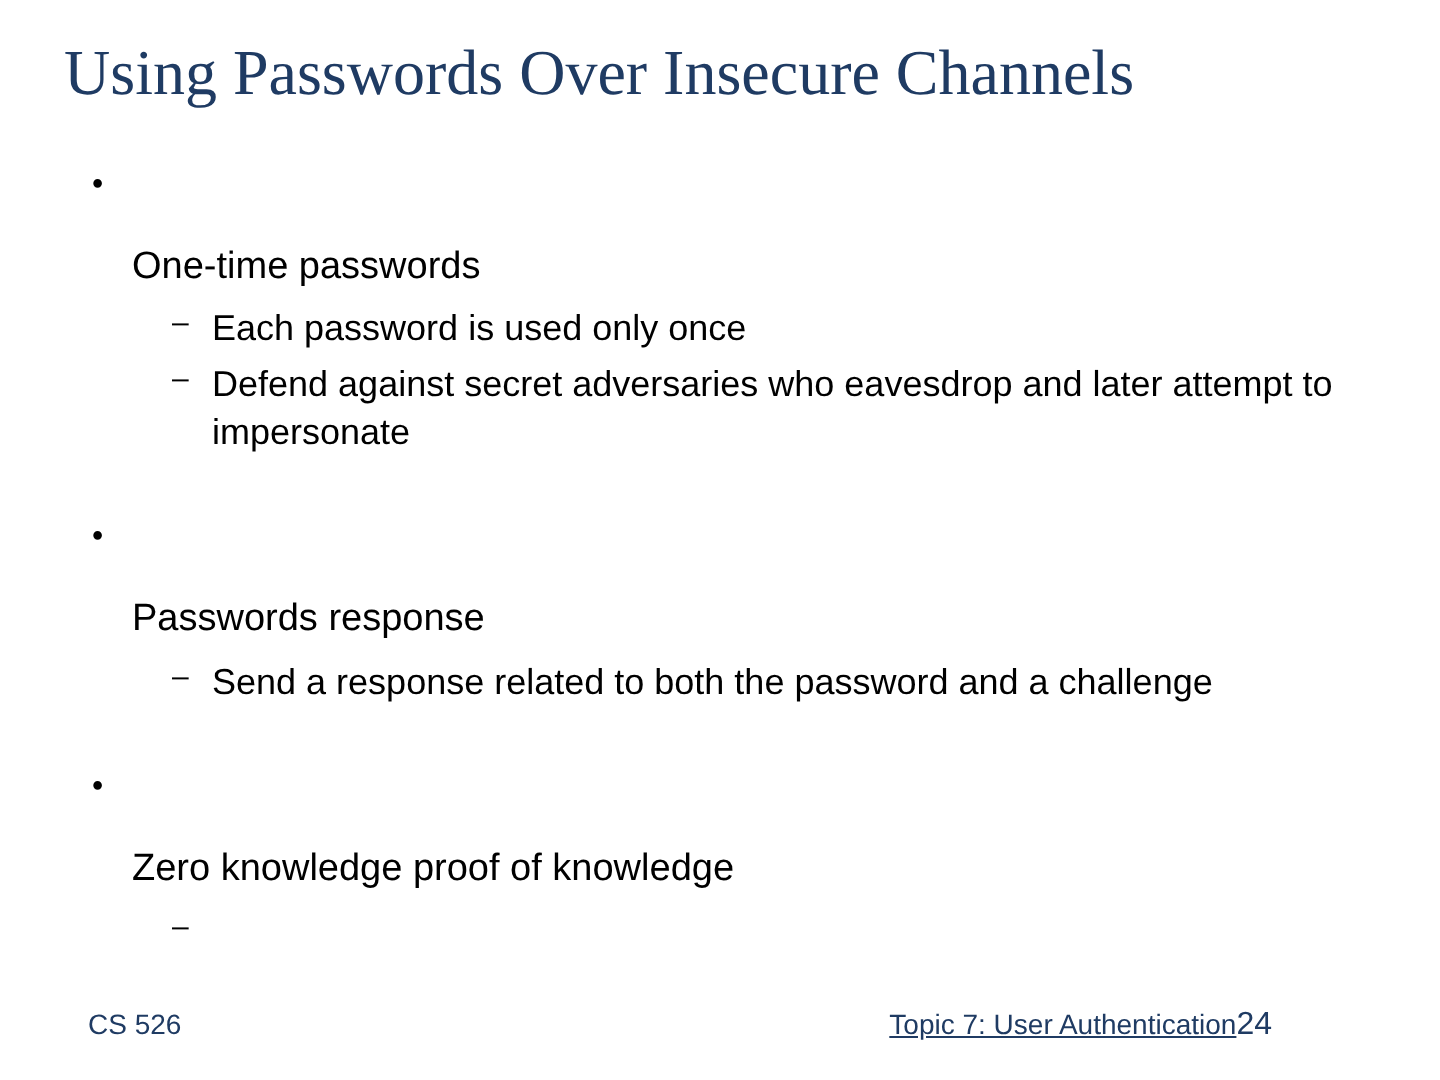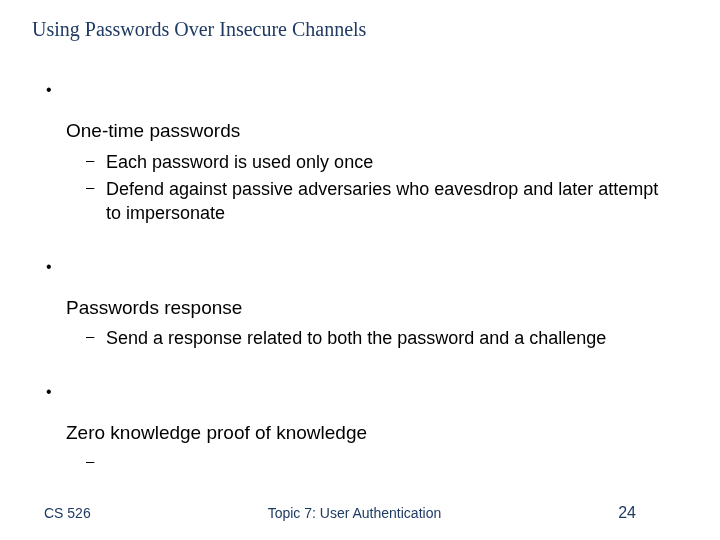--- a/index.html
+++ b/index.html
@@ -6,24 +6,24 @@
   body {
     width: 720px;
     height: 540px;
     background: #ffffff;
     font-family: Arial, Helvetica, sans-serif;
     position: relative;
     padding: 18px 32px 0 32px;
   }
   .title {
     font-family: Garamond, Georgia, 'Times New Roman', serif;
-    font-size: 20px;
+    font-size: 32px;
     color: #1f3b63;
     line-height: 1.15;
-    margin-bottom: 38px;
+    margin-bottom: 27px;
     font-weight: 400;
   }
   .content {
     padding-left: 14px;
     padding-right: 10px;
   }
   .bullet-item {
     display: flex;
     align-items: flex-start;
     margin-bottom: 6px;
@@ -68,42 +68,42 @@
     left: 0;
     bottom: 18px;
     width: 668px;
     padding: 0 32px 0 44px;
     display: flex;
     align-items: baseline;
     font-size: 14px;
     color: #1f3b63;
   }
   .footer-left { flex: 0 0 auto; }
-  .footer-center { flex: 1; text-align: center; }
+  .footer-center { flex: 1; text-align: right; text-decoration: underline; }
   .footer-right { flex: 0 0 auto; font-size: 16px; }
 </style>
 </head>
 <body>
 
 <h1 class="title">Using Passwords Over Insecure Channels</h1>
 
 <div class="content">
 
   <div class="bullet-item">
     <div class="bullet-dot">•</div>
     <div class="bullet-text">One-time passwords</div>
   </div>
   <div class="sub-list">
     <div class="sub-item">
       <div class="sub-dash">–</div>
       <div class="sub-text">Each password is used only once</div>
     </div>
     <div class="sub-item">
       <div class="sub-dash">–</div>
-      <div class="sub-text">Defend against passive adversaries who eavesdrop and later attempt to impersonate</div>
+      <div class="sub-text">Defend against secret adversaries who eavesdrop and later attempt to impersonate</div>
     </div>
   </div>
 
   <div class="bullet-item">
     <div class="bullet-dot">•</div>
     <div class="bullet-text">Passwords response</div>
   </div>
   <div class="sub-list">
     <div class="sub-item">
       <div class="sub-dash">–</div>

